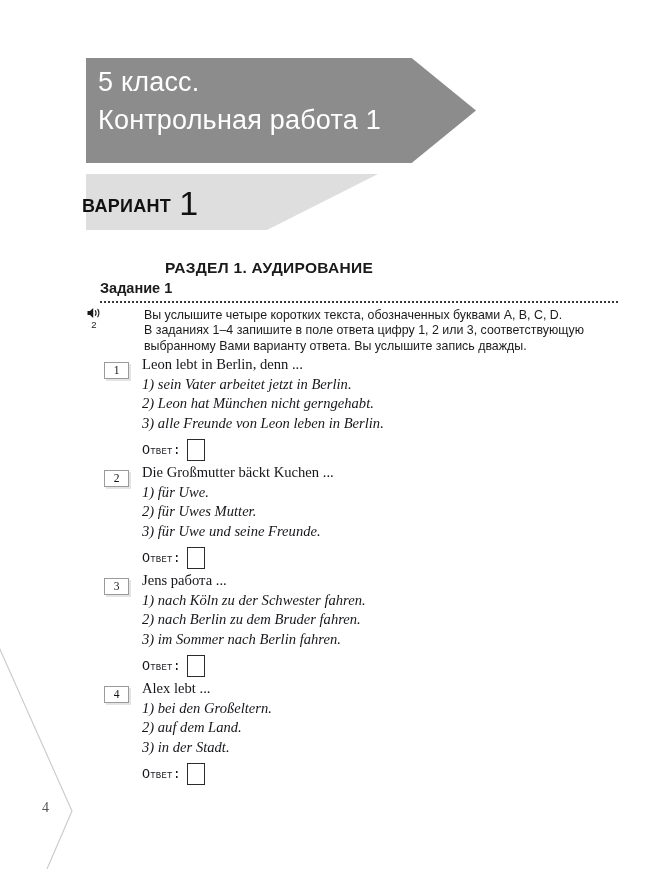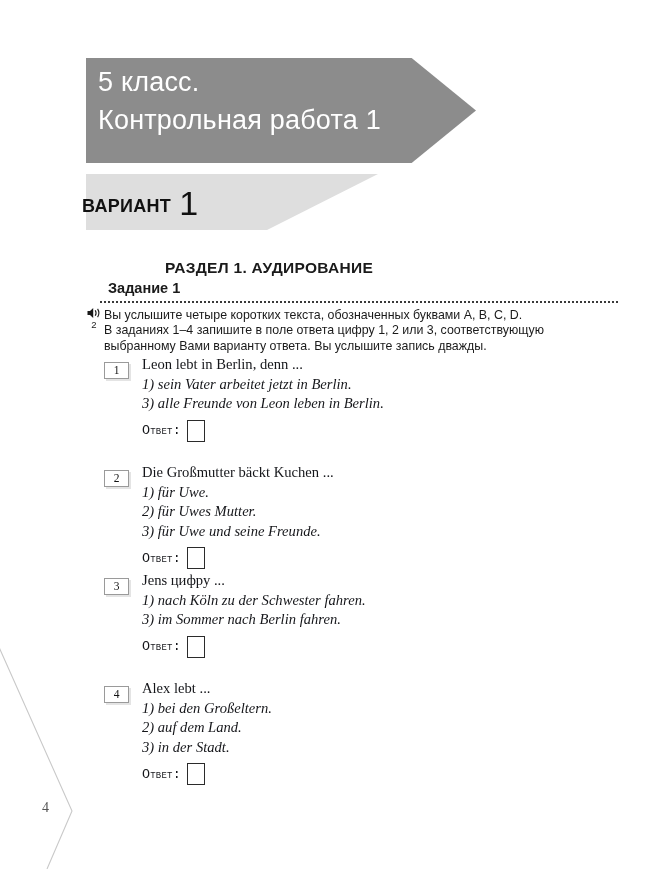--- a/index.html
+++ b/index.html
@@ -104,21 +104,21 @@
     left: 0;
     top: 259px;
     width: 538px;
     text-align: center;
     font-size: 15.5px;
     font-weight: bold;
     letter-spacing: 0.3px;
   }
   .task-title {
     position: absolute;
-    left: 108px;
+    left: 100px;
     top: 280px;
     font-size: 14.5px;
     font-weight: bold;
   }
   .dotted-rule {
     position: absolute;
     left: 100px;
     top: 301px;
     width: 518px;
     height: 2px;
@@ -144,21 +144,21 @@
   .instructions {
     position: absolute;
     left: 104px;
     top: 308px;
     width: 516px;
     font-size: 12.4px;
     line-height: 15.3px;
     text-align: justify;
     color: #1a1a1a;
   }
-  .instructions span { display: block; }
+  .instructions span { display: block; margin-left: 40px; }
 
   
   .questions {
     position: absolute;
     left: 0;
     top: 355px;
     width: 650px;
   }
   .question {
     position: relative;
@@ -252,20 +252,21 @@
   <span>выбранному Вами варианту ответа. Вы услышите запись дважды.</span>
 </div>
 
 <div class="questions">
 
   <div class="question">
     <div class="q-num-box">1</div>
     <div class="q-body">
       <div class="q-stem">Leon lebt in Berlin, denn ...</div>
       <div class="q-opt">1) sein Vater arbeitet jetzt in Berlin.</div>
+      <div class="q-opt">2) Leon hat München nicht gerngehabt.</div>
       <div class="q-opt">3) alle Freunde von Leon leben in Berlin.</div>
       <div class="answer-row">
         <span class="answer-label">Ответ:</span>
         <span class="answer-box"></span>
       </div>
     </div>
   </div>
 
   <div class="question">
     <div class="q-num-box">2</div>
@@ -277,22 +278,23 @@
       <div class="answer-row">
         <span class="answer-label">Ответ:</span>
         <span class="answer-box"></span>
       </div>
     </div>
   </div>
 
   <div class="question">
     <div class="q-num-box">3</div>
     <div class="q-body">
-      <div class="q-stem">Jens цифру ...</div>
+      <div class="q-stem">Jens работа ...</div>
       <div class="q-opt">1) nach Köln zu der Schwester fahren.</div>
+      <div class="q-opt">2) nach Berlin zu dem Bruder fahren.</div>
       <div class="q-opt">3) im Sommer nach Berlin fahren.</div>
       <div class="answer-row">
         <span class="answer-label">Ответ:</span>
         <span class="answer-box"></span>
       </div>
     </div>
   </div>
 
   <div class="question">
     <div class="q-num-box">4</div>

